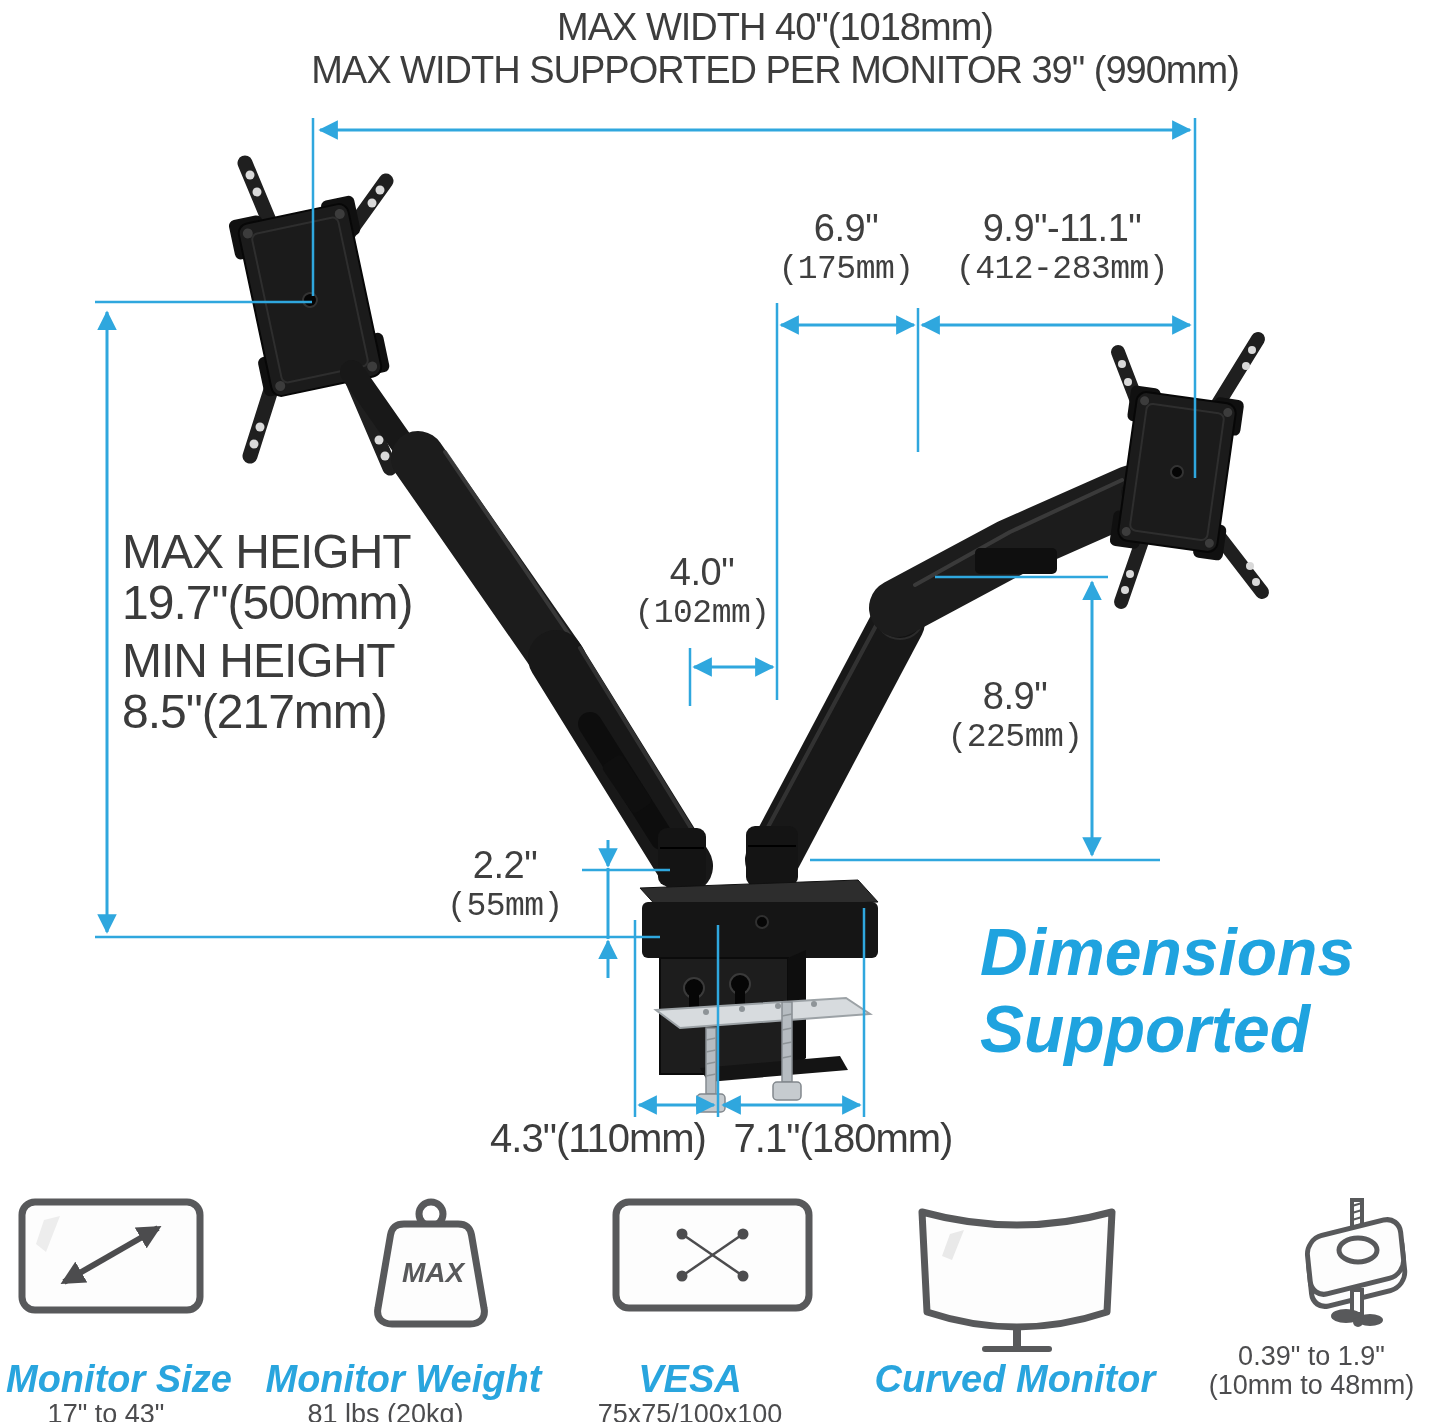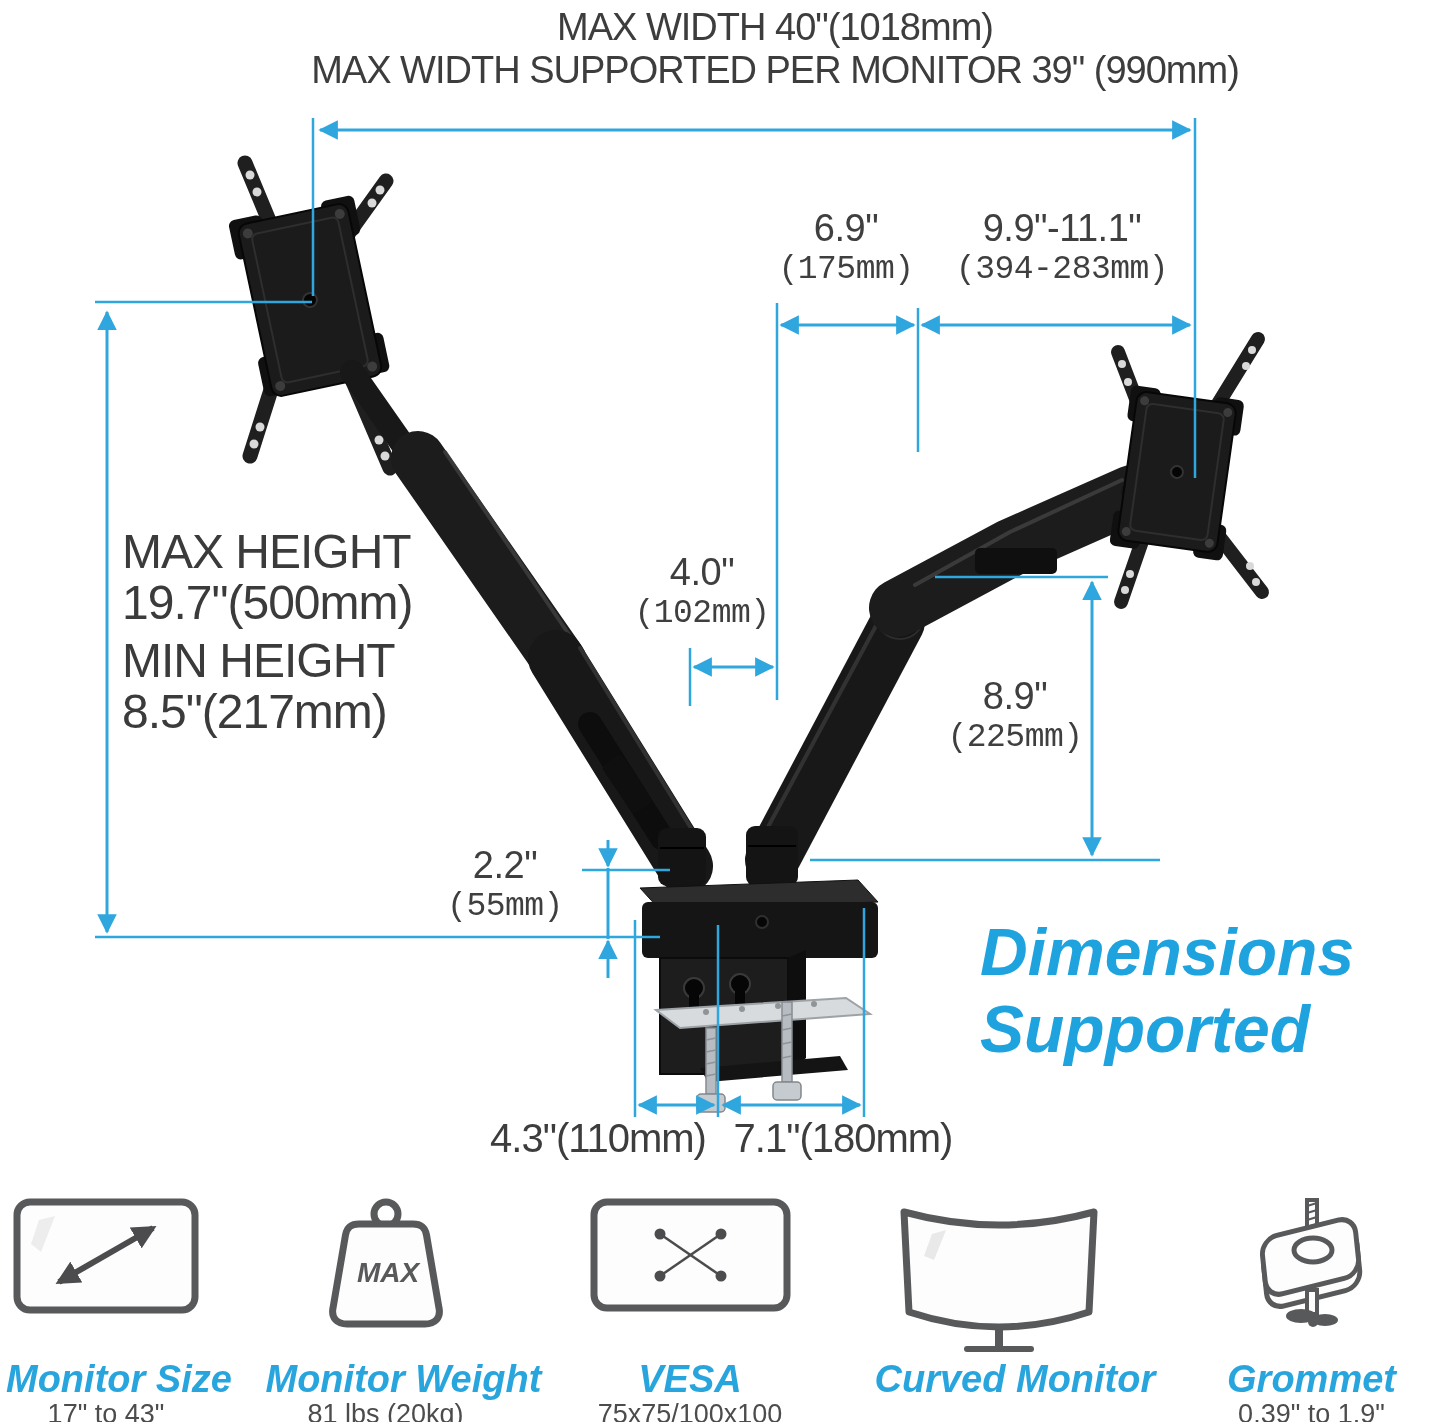--- a/index.html
+++ b/index.html
@@ -15,21 +15,21 @@
               transform:translateX(-50%);}
   .heights{position:absolute;left:122px;top:526px;font-size:48px;line-height:51px;
            letter-spacing:-1px;color:#3b3b3b;white-space:nowrap;}
   .heights .gap{margin-top:7px;}
   .watermark{position:absolute;left:980px;top:914px;font-size:66px;line-height:77px;
              font-weight:bold;font-style:italic;color:#1FA3DF;letter-spacing:0;}
   .center{transform:translateX(-50%);}
   .features{position:absolute;left:0;top:1190px;width:1445px;height:232px;
             display:flex;justify-content:space-between;padding:0 6px;box-sizing:border-box;}
   .feature{text-align:center;}
-  .f-icon{height:142px;display:flex;align-items:flex-start;justify-content:center;padding-top:6px;}
+  .f-icon{height:142px;display:flex;align-items:flex-start;justify-content:flex-end;padding-top:6px;}
   .f-label{color:#29A5DE;font-weight:bold;font-style:italic;font-size:38px;line-height:34px;margin-top:24px;white-space:nowrap;}
   .f-val{color:#4c4c4e;font-size:27px;line-height:29px;margin-top:4px;white-space:nowrap;}
   .f-val + .f-val{margin-top:0;}
   .w200{width:200px;}.w240{width:240px;}.w250{width:250px;}.w225{width:225px;}.w255{width:255px;}
 </style>
 </head>
 <body>
 
 <div class="canvas">
 
@@ -201,21 +201,21 @@
       </g>
     </g>
   </svg>
 
   <div class="dim center" style="left:846px;top:206px;">
     <div class="in">6.9"</div>
     <div class="mm">(175mm)</div>
   </div>
   <div class="dim center" style="left:1062px;top:206px;">
     <div class="in">9.9"-11.1"</div>
-    <div class="mm">(394-283mm)</div>
+    <div class="mm">(412-283mm)</div>
   </div>
   <div class="dim center" style="left:702px;top:550px;">
     <div class="in">4.0"</div>
     <div class="mm">(102mm)</div>
   </div>
   <div class="dim center" style="left:1015px;top:674px;">
     <div class="in">8.9"</div>
     <div class="mm">(225mm)</div>
   </div>
   <div class="dim center" style="left:505px;top:843px;">
@@ -312,19 +312,18 @@
             <rect x="-48" y="-22" width="96" height="58" rx="16" transform="rotate(-14) skewX(-8)" fill="#fdfdfd" stroke="#58595b" stroke-width="5"></rect>
             <rect x="-48" y="-34" width="96" height="58" rx="16" transform="rotate(-14) skewX(-8)" fill="#fdfdfd" stroke="#58595b" stroke-width="5"></rect>
             <ellipse cx="2" cy="-12" rx="19" ry="12" fill="#fdfdfd" stroke="#58595b" stroke-width="5"></ellipse>
             <rect x="-4" y="28" width="10" height="24" fill="#fdfdfd" stroke="#58595b" stroke-width="4"></rect>
             <ellipse cx="-10" cy="54" rx="15" ry="7" fill="#58595b"></ellipse>
             <ellipse cx="14" cy="58" rx="13" ry="6" fill="#58595b"></ellipse>
             <circle cx="2" cy="60" r="5" fill="#58595b"></circle>
           </g>
         </svg>
       </div>
-      <div class="f-label">Grommet</div>
       <div class="f-val">0.39" to 1.9"</div>
       <div class="f-val">(10mm to 48mm)</div>
     </div>
 
   </div>
 </div>
 
 </body></html>

